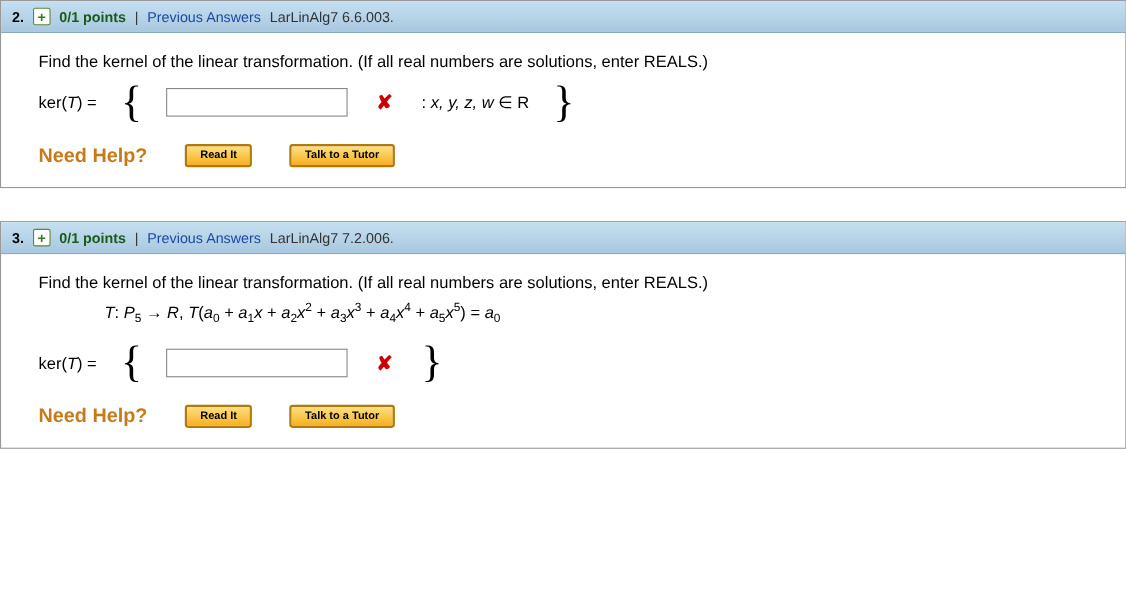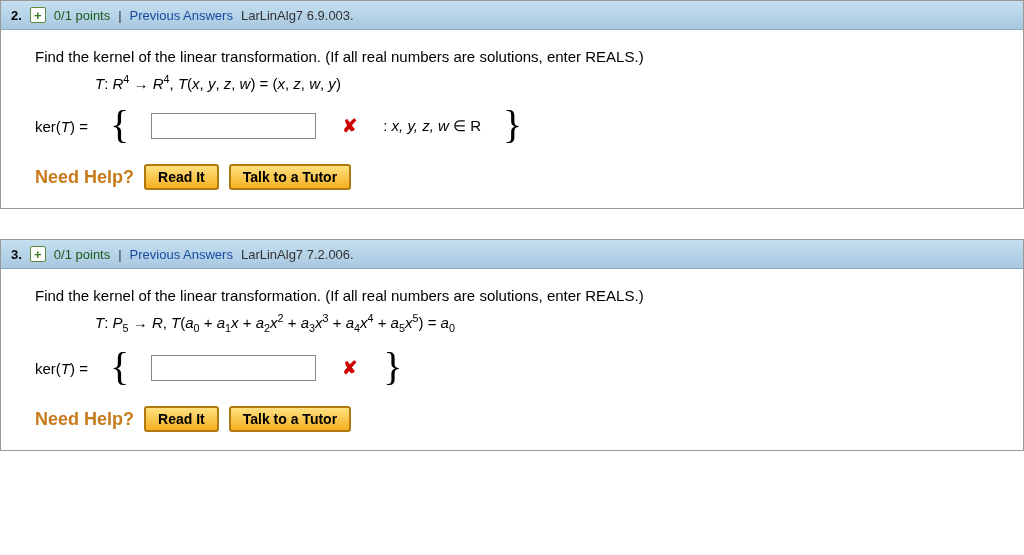--- a/index.html
+++ b/index.html
@@ -32,21 +32,21 @@
     border: 1px solid #5a8a3a;
     border-radius: 2px;
     background: #fff;
     align-items: center;
     justify-content: center;
     color: #3a7a1a;
     font-weight: bold;
     font-size: 13px;
     line-height: 1;
   }
-  .points { font-weight: normal; color: #1a5a1a; }
+  .points { font-weight: bold; color: #1a5a1a; }
   .sep { color: #333; }
   .prev-link { color: #1a4aa0; text-decoration: none; }
   .ref { color: #333; }
   .q-body {
     padding: 14px 20px 18px 34px;
   }
   .prompt { margin: 4px 0 8px 0; font-size: 15px; }
   .eqline {
     margin: 6px 0 14px 60px;
     font-size: 15px;
@@ -91,49 +91,47 @@
     margin-top: 6px;
   }
   .need-help {
     color: #c77a1a;
     font-weight: bold;
     font-size: 18px;
   }
   .hbtn {
     display: inline-block;
     padding: 3px 12px;
-    font-size: 14px;
+    font-size: 10px;
     font-weight: bold;
     color: #000;
     border: 2px solid #b07a10;
     border-radius: 3px;
     background: linear-gradient(#ffe080, #f5b020);
     cursor: pointer;
     text-align: center;
+    margin-left: 24px;
   }
   .arrow { font-style: normal; }
   .nonit { font-style: normal; }
 </style>
 </head>
 <body>
 
 <div class="question">
   <div class="q-header">
     <span class="q-number">2.</span>
     <span class="plus-icon">+</span>
     <span class="points">0/1 points</span>
     <span class="sep">|</span>
     <a href="#" class="prev-link">Previous Answers</a>
-    <span class="ref">LarLinAlg7 6.9.003.</span>
+    <span class="ref">LarLinAlg7 6.6.003.</span>
   </div>
   <div class="q-body">
     <div class="prompt">Find the kernel of the linear transformation. (If all real numbers are solutions, enter REALS.)</div>
-    <div class="eqline">
-      T<span class="nonit">:</span> R<sup>4</sup> <span class="arrow">→</span> R<sup>4</sup><span class="nonit">,</span> T<span class="nonit">(</span>x<span class="nonit">,</span> y<span class="nonit">,</span> z<span class="nonit">,</span> w<span class="nonit">) = (</span>x<span class="nonit">,</span> z<span class="nonit">,</span> w<span class="nonit">,</span> y<span class="nonit">)</span>
-    </div>
     <div class="ker-row">
       <span><span class="nonit">ker(</span><span class="emph">T</span><span class="nonit">) =</span></span>
       <span class="brace">{</span>
       <input type="text" class="ans-input" style="">
       <span class="wrong-mark">✘</span>
       <span class="set-cond"><span class="nonit">: </span><span>x, y, z, w</span><span class="nonit"> ∈ R</span></span>
       <span class="brace">}</span>
     </div>
     <div class="help-row">
       <span class="need-help">Need Help?</span>

